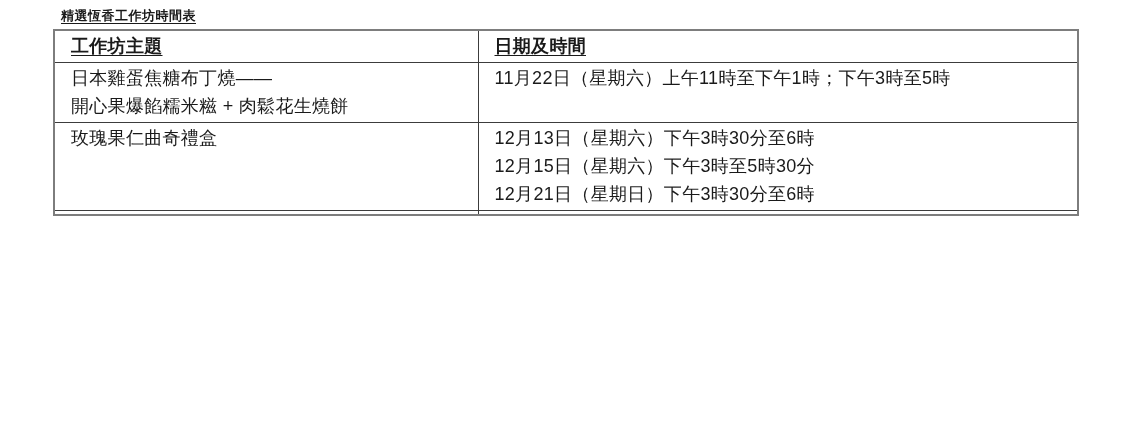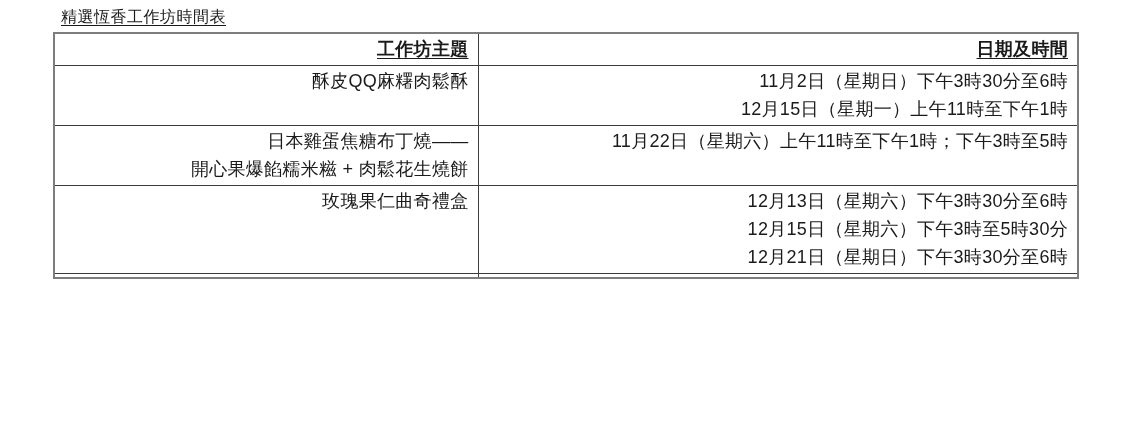--- a/index.html
+++ b/index.html
@@ -14,41 +14,41 @@
     color: #1a1a1a;
     overflow: hidden;
   }
   .page {
     padding-top: 7px;
     padding-left: 53px;
     box-sizing: border-box;
   }
   .doc-title {
     margin: 0 0 4px 8px;
-    font-size: 16px;
-    font-weight: normal;
+    font-size: 13px;
+    font-weight: bold;
     letter-spacing: 0.5px;
   }
   .doc-title .u {
     text-decoration: underline;
     text-underline-offset: 3px;
   }
   table.schedule {
     border-collapse: collapse;
     table-layout: fixed;
     width: 1024px;
     border: 2px solid #7d7d7d;
   }
   col.col-topic { width: 424px; }
   col.col-time  { width: 600px; }
   table.schedule th,
   table.schedule td {
     border: 1px solid #3c3c3c;
     vertical-align: top;
-    text-align: right;
+    text-align: left;
     padding: 1px 9px 2px 16px;
     font-size: 18px;
     line-height: 28px;
     letter-spacing: 0.3px;
     overflow: hidden;
     white-space: nowrap;
   }
   table.schedule th {
     font-weight: bold;
     height: 28px;
@@ -74,29 +74,20 @@
     </colgroup>
     <thead>
       <tr>
         <th><span class="hdr-text">工作坊主題</span></th>
         <th><span class="hdr-text">日期及時間</span></th>
       </tr>
     </thead>
     <tbody>
         <tr>
           <td>
-            <div class="cell-line">酥皮QQ麻糬肉鬆酥</div>
-          </td>
-          <td>
-            <div class="cell-line">11月2日（星期日）下午3時30分至6時</div>
-            <div class="cell-line">12月15日（星期一）上午11時至下午1時</div>
-          </td>
-        </tr>
-        <tr>
-          <td>
             <div class="cell-line">日本雞蛋焦糖布丁燒——</div>
             <div class="cell-line">開心果爆餡糯米糍 + 肉鬆花生燒餅</div>
           </td>
           <td>
             <div class="cell-line">11月22日（星期六）上午11時至下午1時；下午3時至5時</div>
           </td>
         </tr>
         <tr>
           <td>
             <div class="cell-line">玫瑰果仁曲奇禮盒</div>

